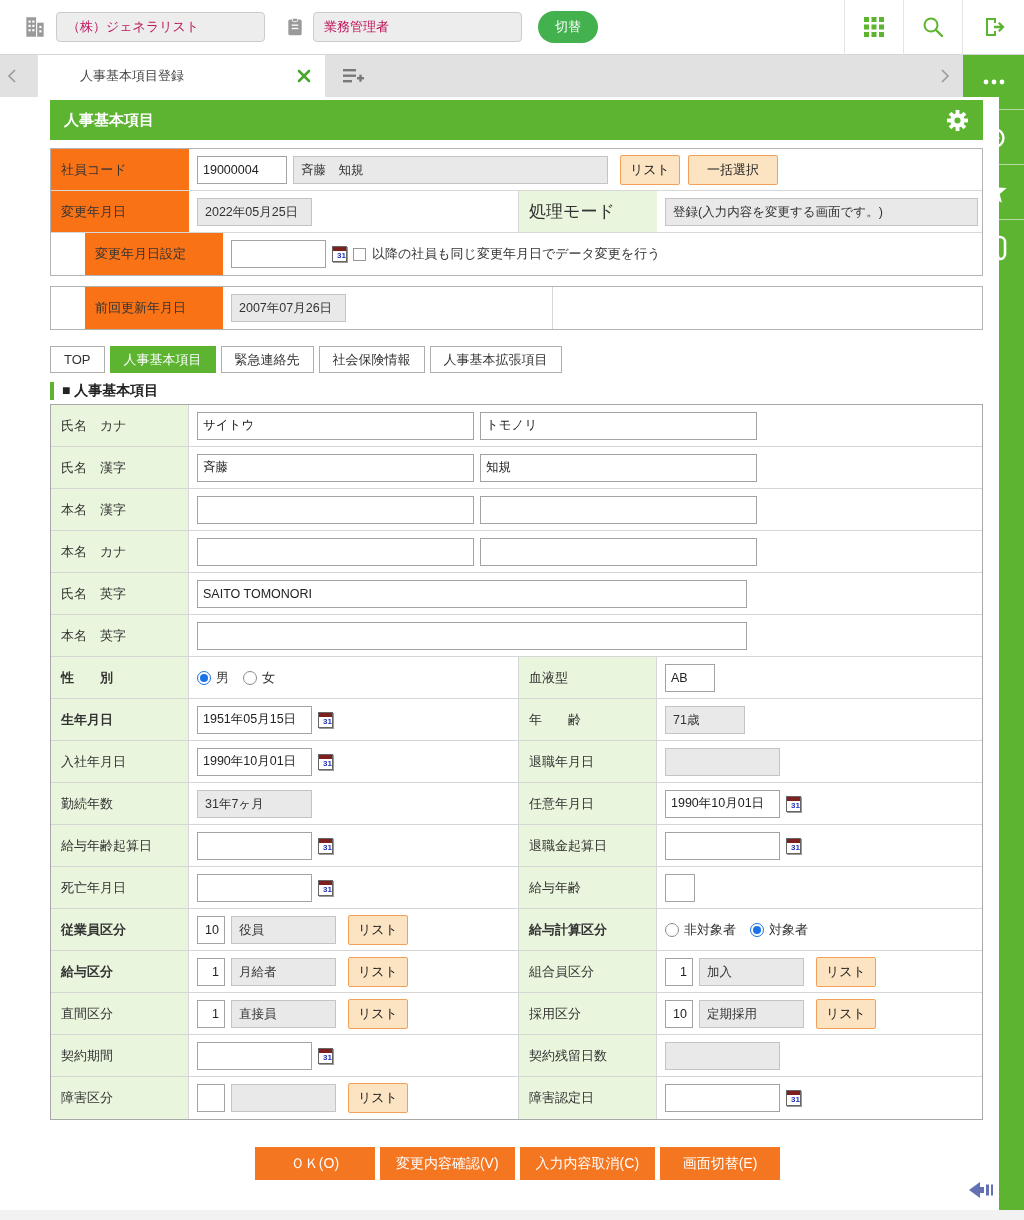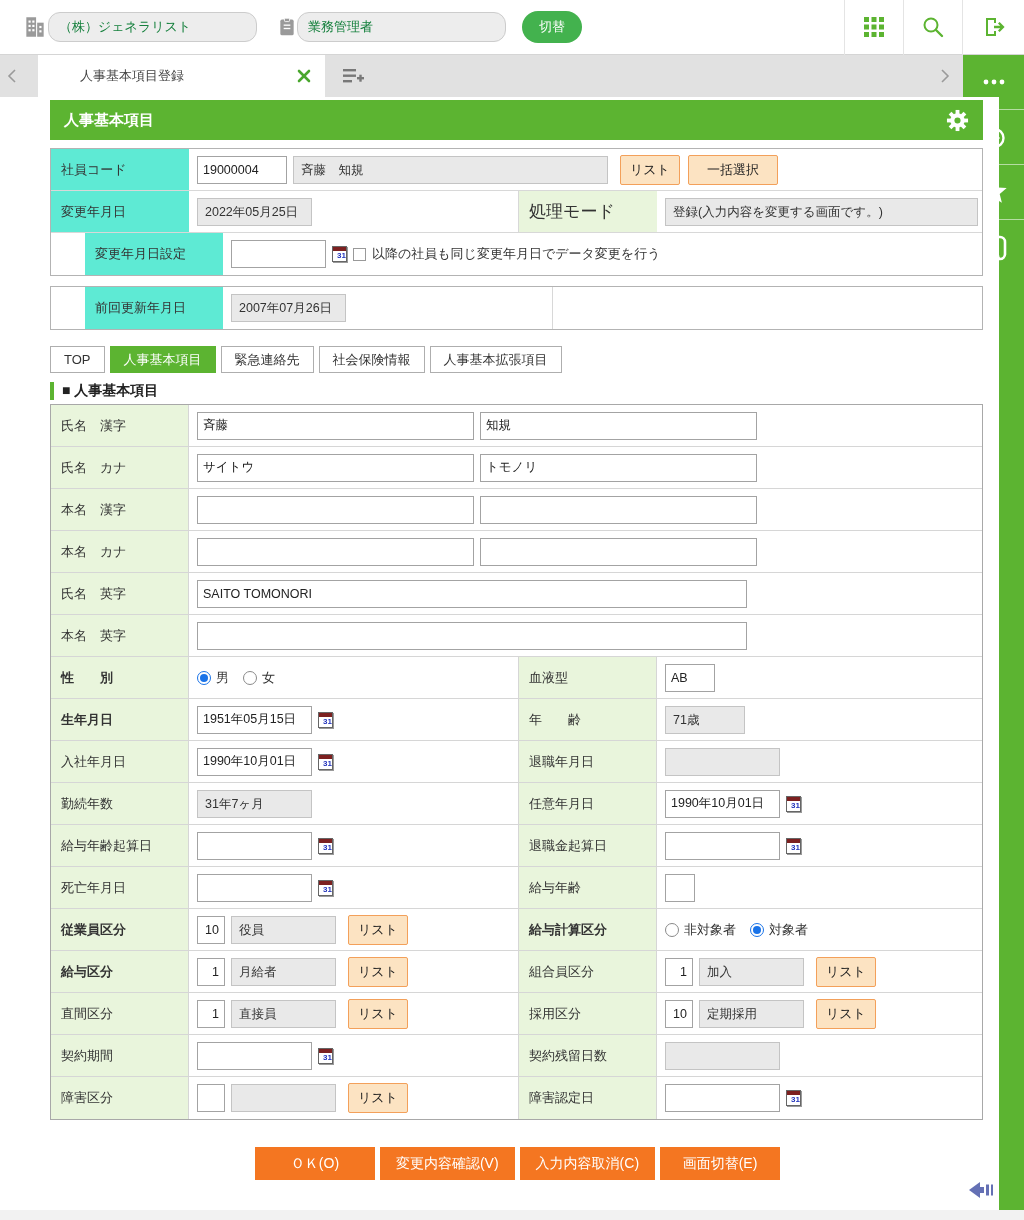--- a/index.html
+++ b/index.html
@@ -4,22 +4,22 @@
 <style>
   * { margin:0; padding:0; box-sizing:border-box; }
   html,body { width:1024px; height:1220px; overflow:hidden; background:#fff;
     font-family:"Liberation Sans","DejaVu Sans",sans-serif; font-size:13px; color:#333; }
   .stage { position:relative; width:1024px; height:1220px; background:#fff; }
 
   
   .topbar { position:absolute; left:0; top:0; width:1024px; height:55px; background:#fff;
     border-bottom:1px solid #d5d5d5; display:flex; align-items:center; }
   .tb-ic { width:26px; height:26px; margin-left:22px; flex:none; }
-  .tb-input { width:209px; height:30px; background:#ededed; border:1px solid #ccc; border-radius:12px;
-    padding:0 10px; font-size:13px; color:#15803d; }
+  .tb-input { width:209px; height:30px; background:#ededed; border:1px solid #ccc; border-radius:4px;
+    padding:0 10px; font-size:13px; color:#be185d; margin-left:8px; }
   .switch-btn { margin-left:16px; height:32px; padding:0 17px; border:none; border-radius:16px;
     background:#43b24e; color:#fff; font-size:13px; cursor:pointer; }
   .tb-right { margin-left:auto; display:flex; height:55px; }
   .tb-cell { width:59px; height:55px; border-left:1px solid #e4e4e4; display:flex;
     align-items:center; justify-content:center; cursor:pointer; }
   .tb-cell.last { width:62px; }
 
   
   .tabbar { position:absolute; left:0; top:55px; width:963px; height:42px; background:#e1e1e1;
     display:flex; align-items:center; }
@@ -40,21 +40,21 @@
   
   .content { position:absolute; left:0; top:97px; width:963px; height:1123px; background:#fff;margin-left:36px; }
   .page-header { margin:3px 16px 0 14px; height:40px; background:#5cb431; display:flex;
     align-items:center; justify-content:space-between; padding:0 14px; }
   .page-header .pt { color:#fff; font-size:15px; font-weight:bold; }
 
   .sumbox { margin:0 16px 0 14px; border:1px solid #b3b3b3; background:#fff; }
   .sumbox.b1 { margin-top:8px; } .sumbox.b2 { margin-top:10px; }
   .sumrow { display:flex; min-height:42px; align-items:stretch; border-bottom:1px solid #d8d8d8; }
   .sumrow:last-child { border-bottom:none;padding-left:34px; }
-  .sumlabel { width:138px; flex:none; background:#5eead4; display:flex; align-items:center;
+  .sumlabel { width:138px; flex:none; background:#f97316; display:flex; align-items:center;
     padding-left:10px; font-size:13px; color:#333; }
   .sumcontent { flex:1; display:flex; align-items:center; padding-left:8px; }
   .sumcontent.fixed { flex:none; width:330px; border-right:1px solid #d8d8d8; }
   .sumlabel2 { width:138px; flex:none; background:#e9f5dc; display:flex; align-items:center;
     padding-left:10px; font-size:17px; }
   .filler { flex:1; }
 
   .ti { height:28px; border:1px solid #a3a3a3; background:#fff; padding:0 5px; font-size:12.5px;
     color:#222; font-family:inherit; }
   .ro { height:28px; background:#e9e9e9; border:1px solid #c4c4c4; line-height:26px; padding:0 7px;
@@ -302,31 +302,31 @@
         <div class="stab active">人事基本項目</div>
         <div class="stab">緊急連絡先</div>
         <div class="stab">社会保険情報</div>
         <div class="stab">人事基本拡張項目</div>
       </div>
 
     <div class="section-title">■ 人事基本項目</div>
 
     <div class="form-table">
         <div class="form-row">
+          <div class="fcell flabel">氏名　カナ</div>
+          <div class="fcell fcontent ffull">
+            <input class="ti" value="サイトウ" style="width: 277px;">
+            <input class="ti" value="トモノリ" style="width: 277px;">
+          </div>
+        </div>
+        <div class="form-row">
           <div class="fcell flabel">氏名　漢字</div>
           <div class="fcell fcontent ffull">
             <input class="ti" value="斉藤" style="width: 277px;">
             <input class="ti" value="知規" style="width: 277px;">
-          </div>
-        </div>
-        <div class="form-row">
-          <div class="fcell flabel">氏名　カナ</div>
-          <div class="fcell fcontent ffull">
-            <input class="ti" value="サイトウ" style="width: 277px;">
-            <input class="ti" value="トモノリ" style="width: 277px;">
           </div>
         </div>
         <div class="form-row">
           <div class="fcell flabel">本名　漢字</div>
           <div class="fcell fcontent ffull">
             <input class="ti" style="width: 277px;">
             <input class="ti" style="width: 277px;">
           </div>
         </div>
         <div class="form-row">

